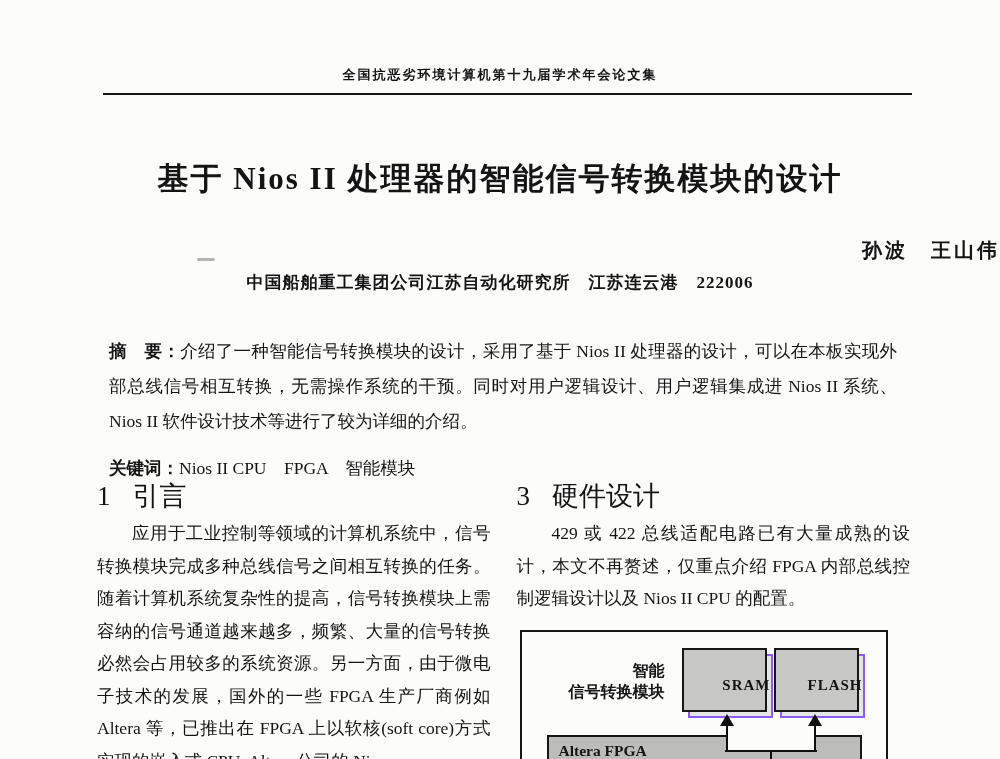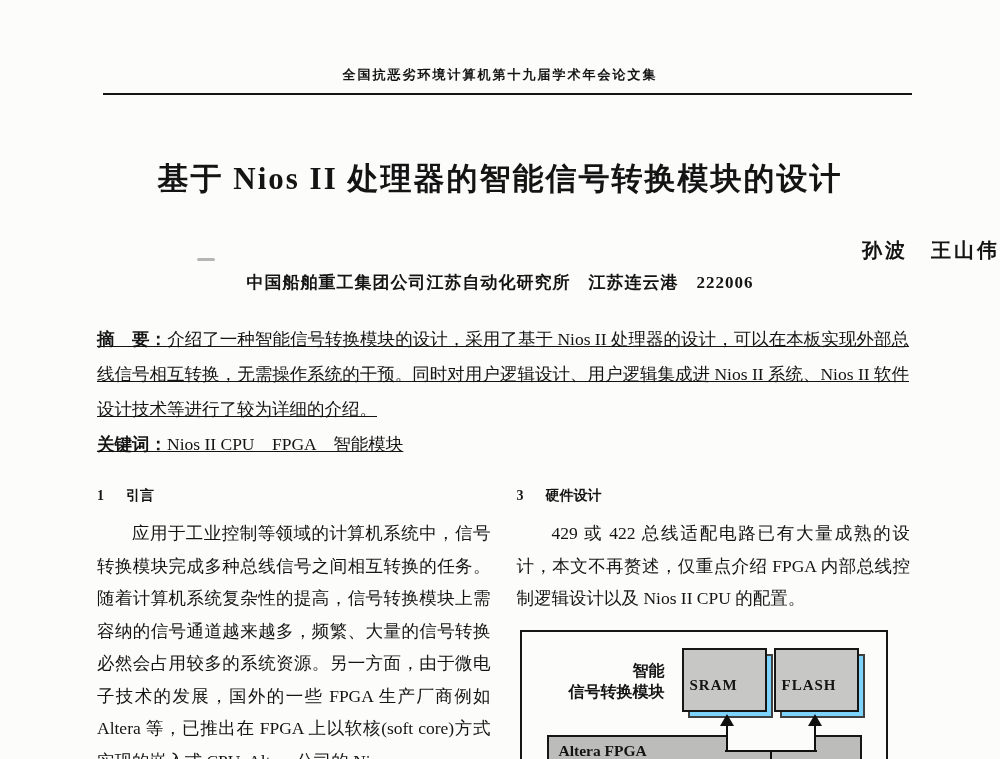--- a/index.html
+++ b/index.html
@@ -35,51 +35,51 @@
   }
   .affiliation{
     position:absolute;top:271px;left:0;width:100%;
     text-align:center;font-size:17px;font-weight:bold;
     letter-spacing:1px;
   }
   .abstract-block{
     position:absolute;top:322px;left:97px;width:812px;
     font-size:17.5px;line-height:35px;text-align:justify;
   }
-  .abstract-block p{margin:0;text-decoration:underline;}
+  .abstract-block p{margin:12px;}
   .inline-label{font-weight:bold;}
   
   .columns{
     position:absolute;top:482px;left:97px;width:813px;
     display:flex;gap:26px;
   }
   .col{width:394px;}
   .sec-heading{
-    font-size:14px;font-weight:bold;margin:0 0 7px 0;line-height:28px;
+    font-size:27px;font-weight:normal;margin:0 0 7px 0;line-height:28px;
   }
   .sec-heading .sec-num{margin-right:22px;}
   .col-body{
     margin:0;font-size:17.5px;line-height:32.5px;
     text-align:justify;text-indent:2em;
   }
   
   .figure{
     position:relative;margin-top:15px;margin-left:3px;
     width:364px;height:180px;
     border:2px solid #161616;background:#fcfcfb;
   }
   .module-label{
     position:absolute;left:18px;top:28px;width:125px;
     text-align:right;font-weight:bold;font-size:16px;line-height:21px;
   }
   .module-label span{display:block;}
   .chip{
     position:absolute;top:22px;width:81px;height:60px;
-    background:#7dd3fc;border:2px solid #404040;
-    display:flex;align-items:center;justify-content:flex-start;
+    background:#e5e5e5;border:2px solid #8b5cf6;
+    display:flex;align-items:center;justify-content:flex-end;
     font-weight:bold;font-size:15px;letter-spacing:1px;
     z-index:3;
   }
   .chip::before{
     content:"";position:absolute;left:-8px;top:-8px;
     width:81px;height:60px;
     background:#c7c7c5;border:2px solid #161616;z-index:-1;
   }
   .chip-sram{left:166px;}
   .chip-flash{left:258px;}

